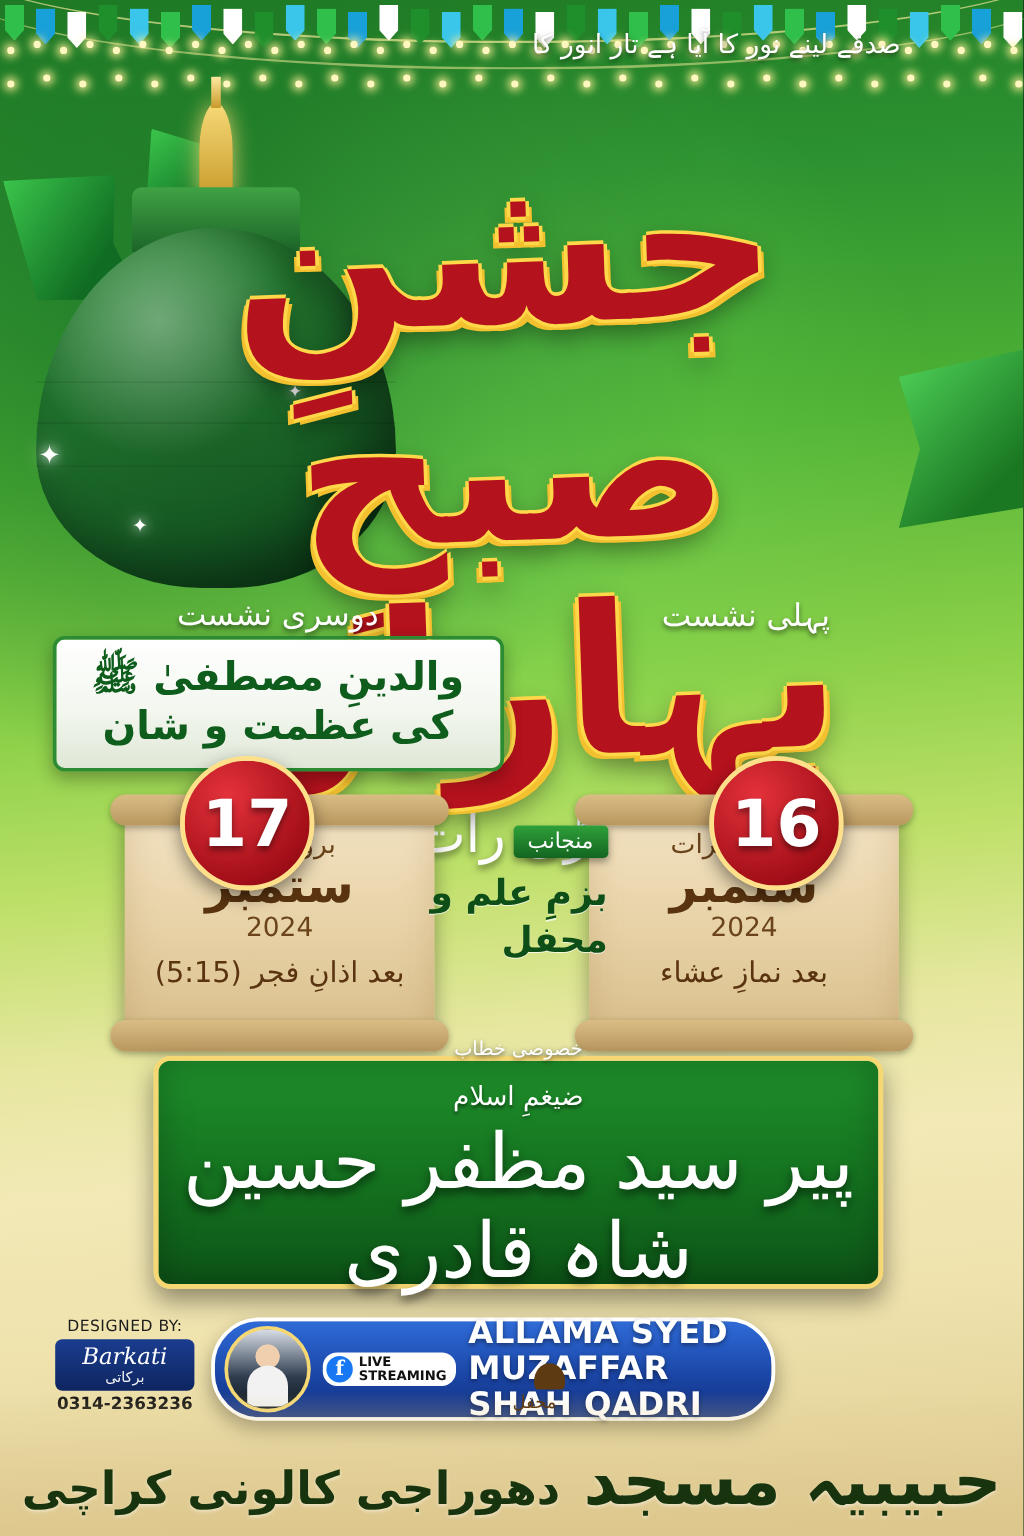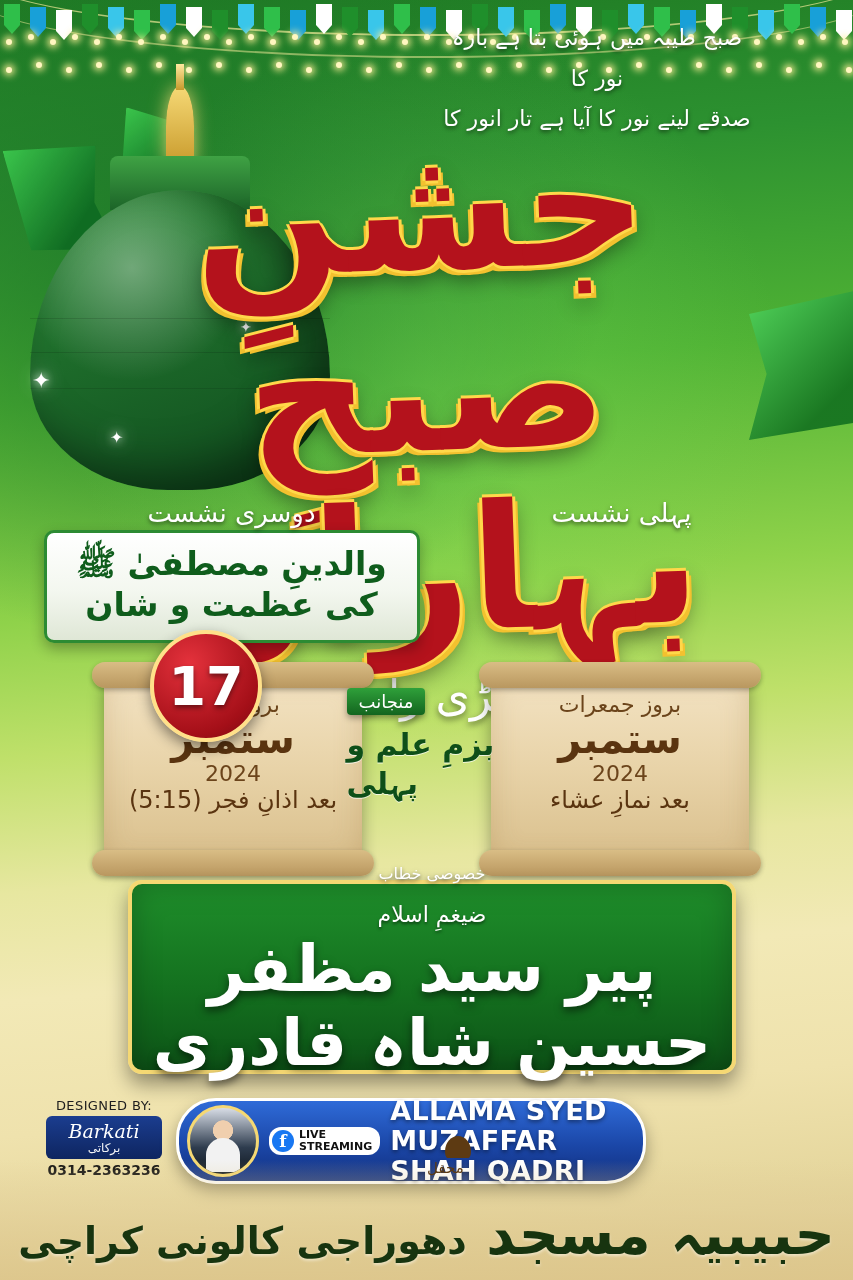--- a/index.html
+++ b/index.html
@@ -255,20 +255,21 @@
     font-size: 40px;
     font-weight: bold;
     color: #5a3410;
     line-height: 1.1;
   }
   .scroll-year {
     font-size: 22px;
     color: #6b441b;
   }
   .scroll-time {
+    margin-top: 10px;
     font-size: 24px;
     color: #5a3410;
   }
   .daybadge {
     position: absolute;
     top: 0;
     width: 104px; height: 104px;
     border-radius: 50%;
     background: radial-gradient(circle at 34% 28%, #e4323c 0%, #a40f18 70%, #780811 100%);
     border: 4px solid #ffe08a;
@@ -282,21 +283,21 @@
     text-shadow: 0 3px 5px rgba(0,0,0,.45);
   }
   .daybadge.d-right { right: 150px; }
   .daybadge.d-left { left: 150px; }
   .mid-tag {
     position: absolute;
     left: 50%;
     transform: translateX(-50%);
     top: 58px;
     width: 160px;
-    text-align: left;
+    text-align: right;
     direction: rtl;
   }
   .mid-tag .tag-top {
     display: inline-block;
     background: linear-gradient(180deg, #2fa03a, #13651f);
     color: #fff;
     font-size: 18px;
     padding: 3px 12px;
     border-radius: 4px;
     box-shadow: 0 3px 6px rgba(0,0,0,.35);
@@ -333,21 +334,21 @@
   .speaker-title {
     margin-top: 18px;
     color: #ffffff;
     font-size: 22px;
     text-shadow: 0 2px 3px rgba(0,0,0,.5);
   }
   .speaker-name {
     margin-top: 6px;
     color: #ffffff;
     font-size: 64px;
-    font-weight: bold;
+    font-weight: normal;
     line-height: 1.15;
     text-shadow: 0 4px 8px rgba(0,0,0,.55);
   }
   
   .designer {
     position: absolute;
     left: 46px;
     top: 1098px;
     width: 116px;
     text-align: center;
@@ -619,21 +620,20 @@
     <div class="finial"></div>
     <div class="dome-neck"></div>
     <div class="dome"></div>
     <span class="sparkle" style="left:42px; top:300px;">✦</span>
     <span class="sparkle" style="left:120px; top:360px; font-size:16px;">✦</span>
     <span class="sparkle" style="left:250px; top:250px; font-size:14px;">✦</span>
   </div>
   <div class="right-flag"></div>
 
   <div class="couplet">
-    <div>صبح طیبہ میں ہوئی بتا ہے بارہ نور کا</div>
     <div>صدقے لینے نور کا آیا ہے تار انور کا</div>
   </div>
 
   <div class="title-block">
     <div class="title-main">جشنِ صبحِ بہاراں</div>
     <div class="title-sub">بڑی رات</div>
   </div>
 
   <div class="sessions">
     <div class="session">
@@ -648,34 +648,35 @@
   <div class="scrolls">
 
     <div class="scroll s-right">
       <div class="scroll-inner">
         <div class="scroll-year">بروز جمعرات</div>
         <div class="scroll-month">ستمبر</div>
         <div class="scroll-year">2024</div>
         <div class="scroll-time">بعد نمازِ عشاء</div>
       </div>
     </div>
+    <div class="daybadge d-right">16</div>
 
     <div class="scroll s-left">
       <div class="scroll-inner">
         <div class="scroll-year">بروز منگل</div>
         <div class="scroll-month">ستمبر</div>
         <div class="scroll-year">2024</div>
         <div class="scroll-time">بعد اذانِ فجر (5:15)</div>
       </div>
     </div>
     <div class="daybadge d-left">17</div>
 
     <div class="mid-tag">
       <div class="tag-top">منجانب</div>
-      <div class="tag-body">بزمِ علم و پہلی</div>
+      <div class="tag-body">بزمِ علم و محفل</div>
     </div>
   </div>
 
   <div class="speaker-panel">
     <div class="speaker-kicker">خصوصی خطاب</div>
     <div class="speaker-title">ضیغمِ اسلام</div>
     <div class="speaker-name">پیر سید مظفر حسین شاہ قادری</div>
   </div>
 
   <div class="designer">

